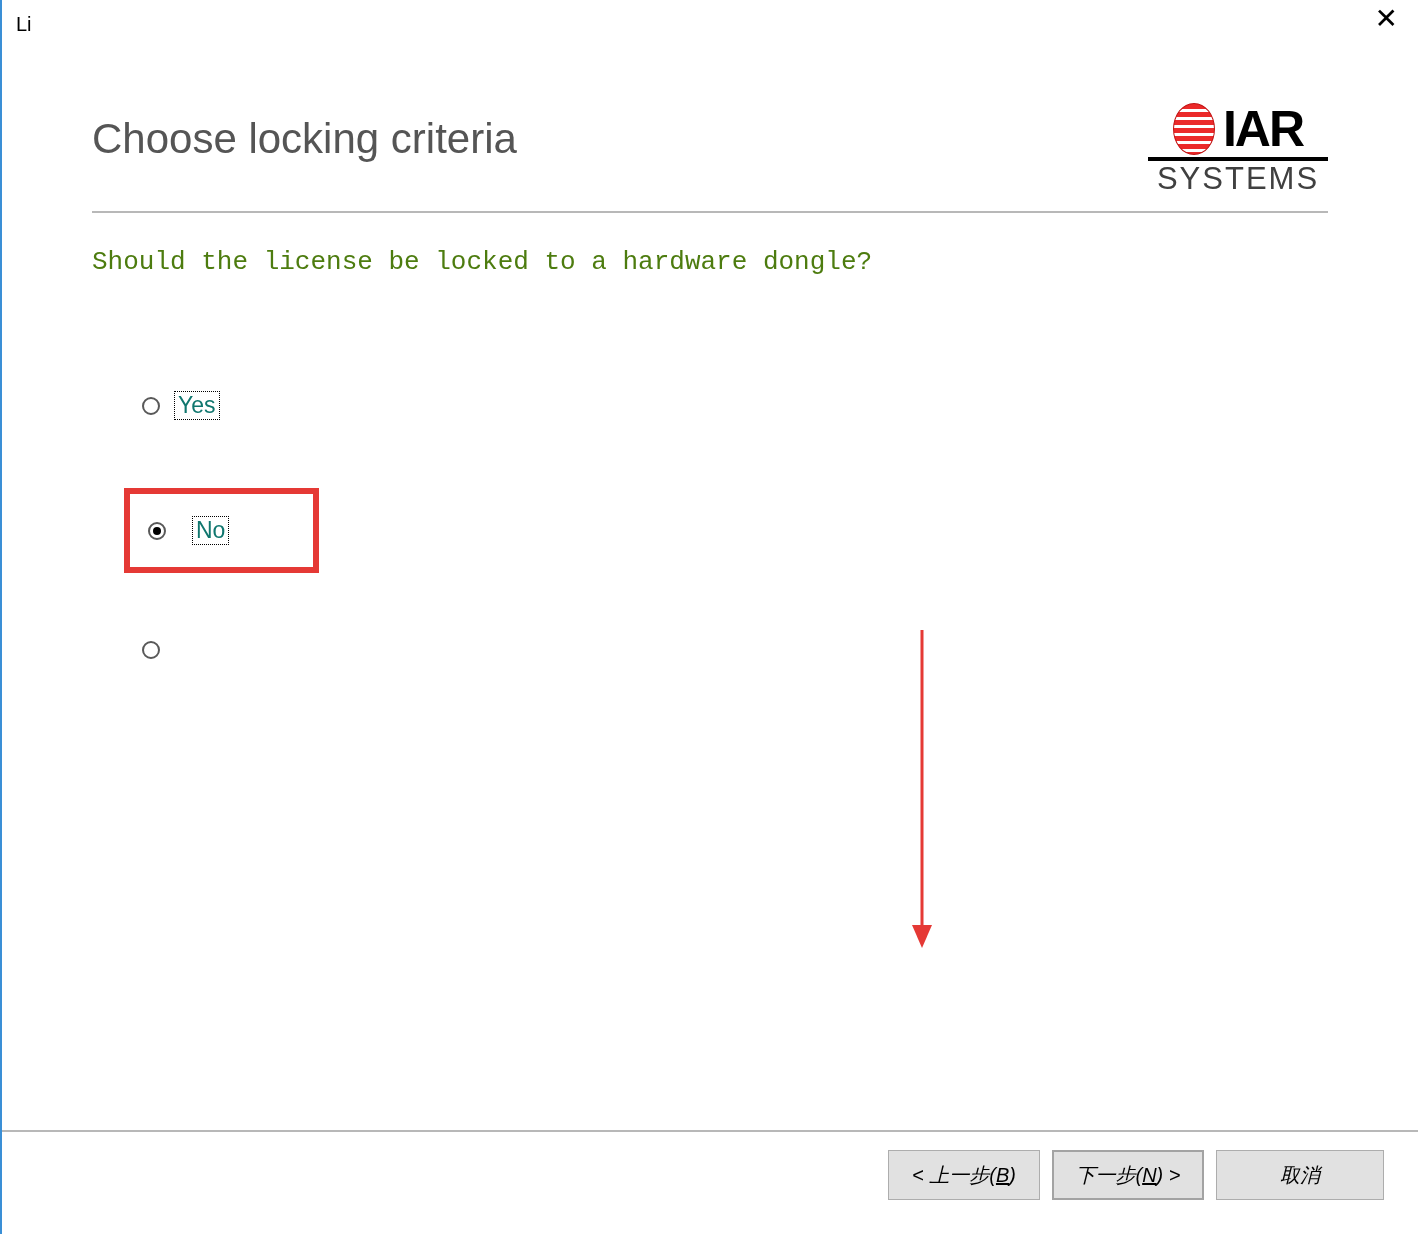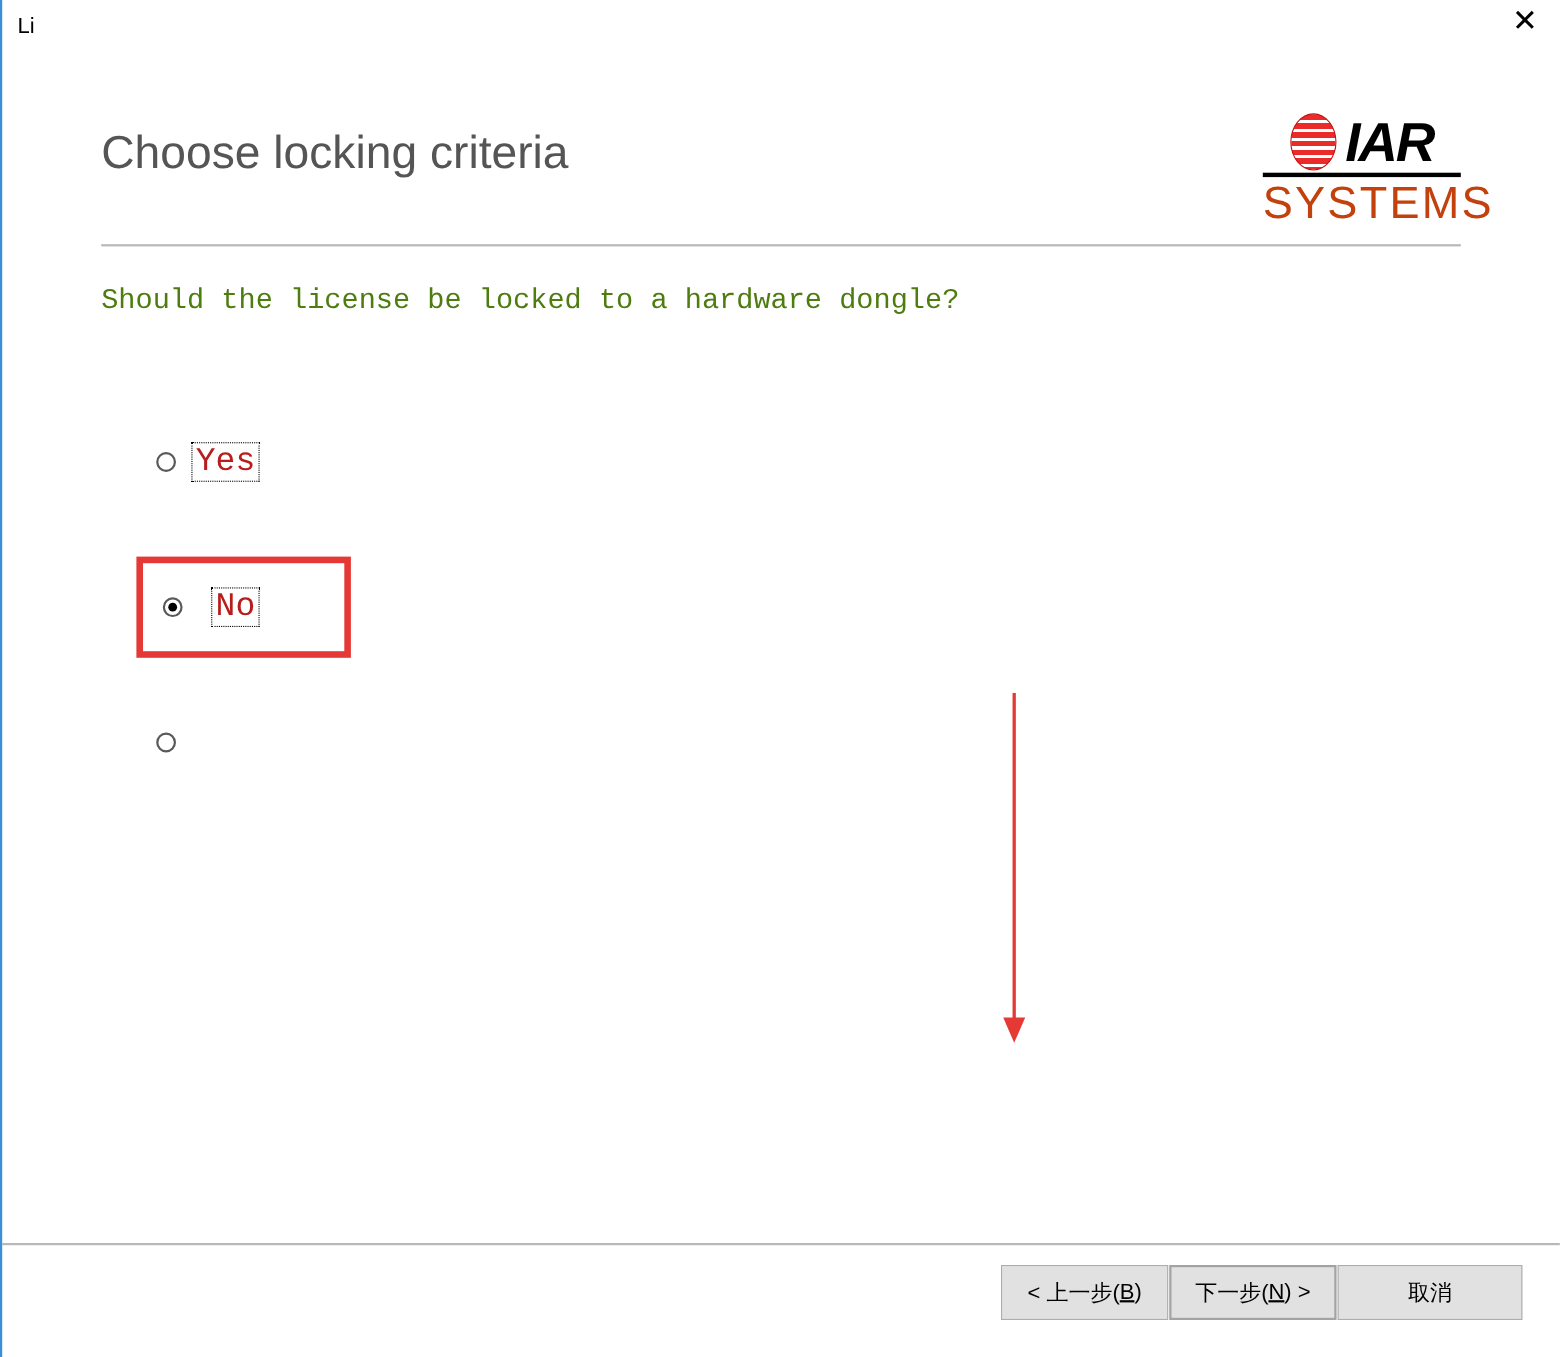--- a/index.html
+++ b/index.html
@@ -47,29 +47,29 @@
       color: #555555;
       margin-top: 12px;
     }
     .logo {
       width: 180px;
       display: flex;
       flex-direction: column;
       align-items: center;
       gap: 2px;
     }
-    .logo-top { display:flex; align-items: center; gap:8px;font-style:italic; }
+    .logo-top { display:flex; align-items: center; gap:8px; }
     .logo-oval {
       width: 42px; height: 52px; border-radius: 50%;
       background: repeating-linear-gradient(#eb2a2a 0 5px, #fff 5px 8px);
       border: 1px solid #c01111;
     }
     .logo-iar { font-size: 50px; font-weight: 900; letter-spacing: -2px; color:#000; line-height: 0.9; }
     .logo-systems {
-      font-size: 41px; font-weight: 400; letter-spacing: 2px; color:#c2410c;
+      font-size: 31px; font-weight: 400; letter-spacing: 2px; color:#404040;
       border-top: 4px solid #000; padding-top: 0; width: 100%; text-align: center;
       font-stretch: condensed;
     }
     .hr { border: none; border-top: 2px solid #b8b8b8; margin: 14px 0 0 0; }
     .question {
       font-family: "Consolas", "Courier New", monospace;
       font-size: 26px;
       color: #4d7c0f;
       margin-top: 34px;
       white-space: pre;
@@ -91,44 +91,44 @@
     }
     .radio {
       width: 18px; height: 18px; border-radius: 50%;
       border: 2px solid #595959; display:inline-flex; align-items:center; justify-content:center;
       cursor: pointer;
     }
     .radio.selected::after {
       content:""; width:8px; height:8px; border-radius:50%; background:#000;
     }
     .option-label {
-      font-family: Liberation Mono, monospace;
-      font-size: 30px;
-      color: #b91c1c;
+      font-family: Liberation Sans, sans-serif;
+      font-size: 23px;
+      color: #0f766e;
       padding: 0 3px;
     }
     .dotted-label {
       border: 1px dotted #000;
     }
     .underline-char {
       text-decoration: underline;
     }
     .arrow-svg {
       position: absolute;
       left: 900px;
       top: 630px;
     }
     .footer-hr {
       position:absolute; bottom: 102px; left:0; right:0;
       border:none; border-top: 2px solid #b8b8b8;
     }
     .button-row {
       position: absolute;
       bottom: 34px; right: 34px;
-      display: flex; gap: 1px;
+      display: flex; gap: 12px; font-style: italic;
     }
     .btn {
       min-width: 152px; height: 50px;
       background: #e1e1e1;
       border: 1px solid #adadad;
       font-size: 20px;
       display: flex; align-items:center; justify-content:center;
       cursor: pointer;
       padding: 0 12px;
     }

